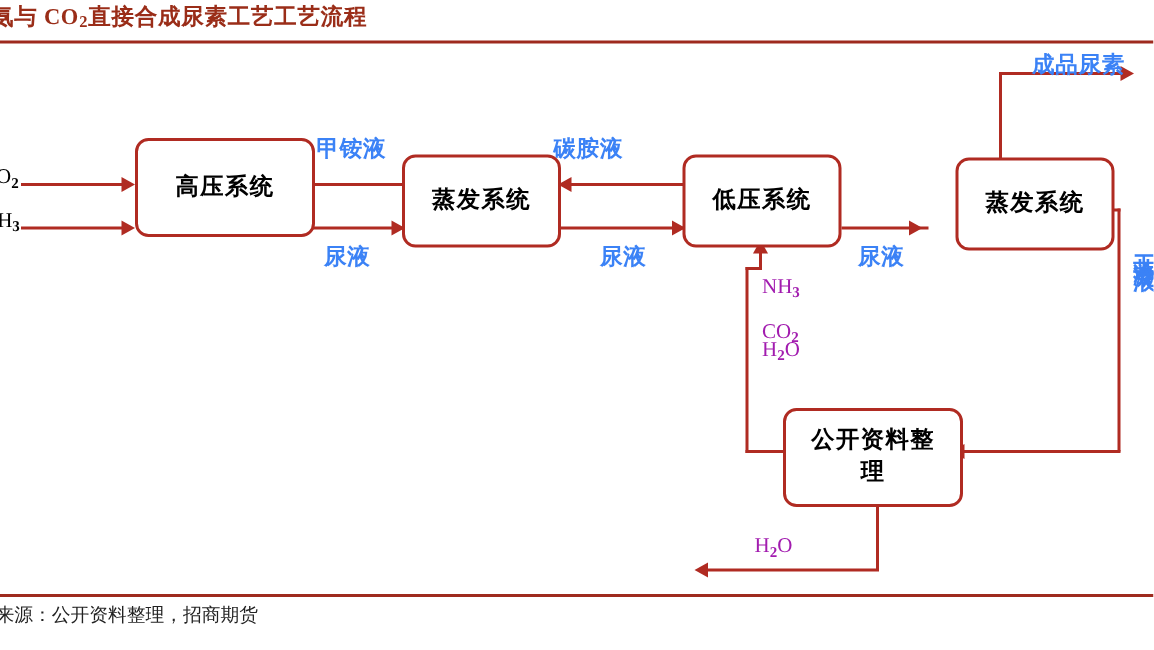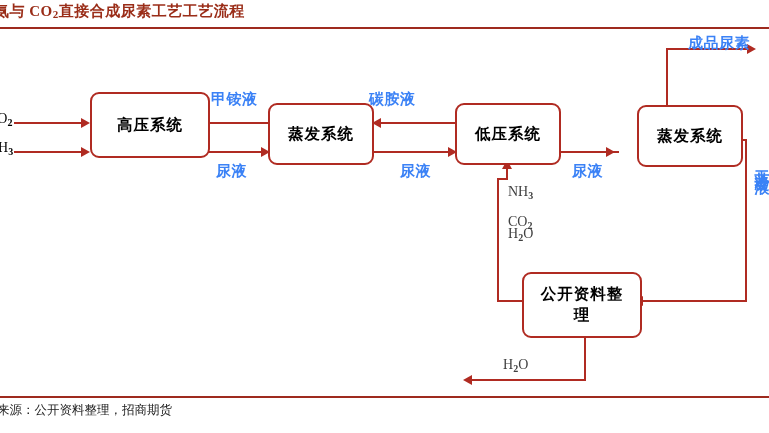--- a/index.html
+++ b/index.html
@@ -123,21 +123,21 @@
   .flow-label.vertical {
     writing-mode: vertical-rl;
     text-orientation: upright;
     letter-spacing: 2px;
     white-space: normal;
   }
   .formula {
     position: absolute;
     font-family: "Liberation Serif", "DejaVu Serif", serif;
     font-size: 14px;
-    color: #404040;
+    color: #a21caf;
     white-space: nowrap;
     z-index: 4;
   }
   .formula sub {
     font-size: 10px;
     font-weight: bold;
     vertical-align: -3px;
   }
   .edge-formula {
     position: absolute;

